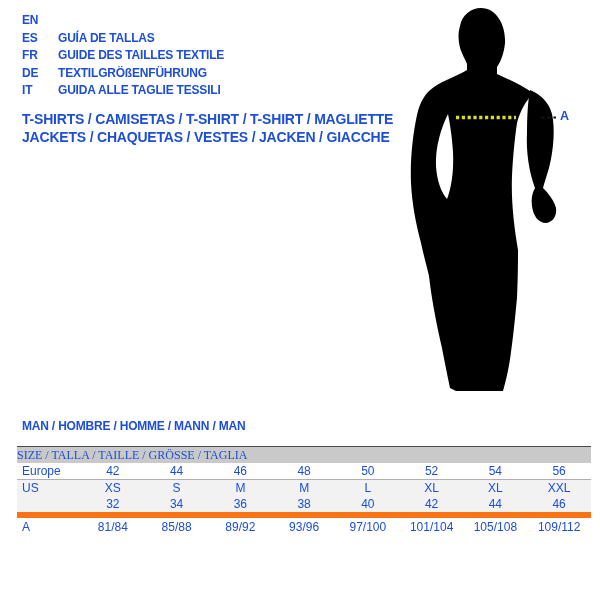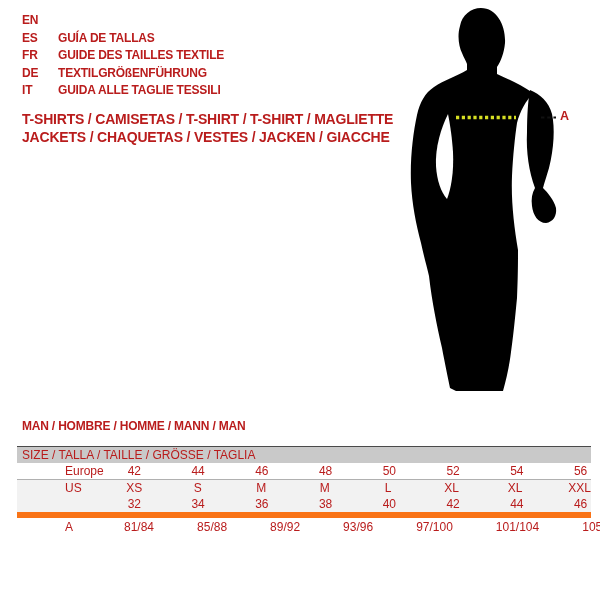--- a/index.html
+++ b/index.html
@@ -1,39 +1,39 @@
 <!DOCTYPE html>
 <html><head>
 <meta charset="utf-8">
 <style>
   html,body{margin:0;padding:0;background:#fff;}
   .canvas{
     position:relative;width:600px;height:600px;background:#ffffff;overflow:hidden;
-    font-family:"Liberation Sans","DejaVu Sans",sans-serif;color:#b91c1c;
+    font-family:"Liberation Sans","DejaVu Sans",sans-serif;color:#1d4ed8;
   }
   
   .lang-list{position:absolute;left:22px;top:12px;}
   .lang-row{display:flex;height:17.6px;line-height:17.6px;
     font-size:12px;font-weight:700;letter-spacing:-0.2px;}
   .lang-code{width:36px;flex:0 0 36px;}
   
   .categories{position:absolute;left:22px;top:110px;font-size:14px;font-weight:700;
     letter-spacing:-0.2px;}
   .categories .cat-line{height:18px;line-height:18px;white-space:nowrap;}
   
   .figure-svg{position:absolute;left:0;top:0;width:600px;height:600px;pointer-events:none;}
   .measure-label{position:absolute;left:560px;top:109px;font-size:12.5px;font-weight:700;}
   
   .section-title{position:absolute;left:22px;top:419px;font-size:12px;font-weight:700;
     letter-spacing:-0.2px;}
   
   .size-table{position:absolute;left:17px;top:446px;width:574px;border-top:1px solid #4a4a4a;}
-  .thead{height:16px;line-height:16px;background:#c9c9c9;font-size:12px;padding-left:5px;}
+  .thead{height:16px;line-height:16px;background:#c9c9c9;font-size:12px;font-family:Liberation Serif, serif;}
   .trow{display:grid;grid-template-columns:64px repeat(8,1fr);font-size:12px;}
-  .trow .cell{text-align:center;margin-left:43px;}
+  .trow .cell{text-align:center;}
   .trow .rlabel{text-align:left;padding-left:5px;}
   .row-0{height:16px;line-height:16px;background:#ffffff;border-bottom:1px solid #b0b0b0;}
   .row-1{height:16px;line-height:16px;background:#f2f2f2;}
   .row-2{height:16px;line-height:16px;background:#f2f2f2;border-bottom:6px solid #f97316;}
   .row-3{height:18px;line-height:18px;background:#ffffff;}
   
   .footnote{position:absolute;left:22px;top:552px;font-size:12px;font-weight:700;
     letter-spacing:-0.2px;}
 </style>
 </head>

